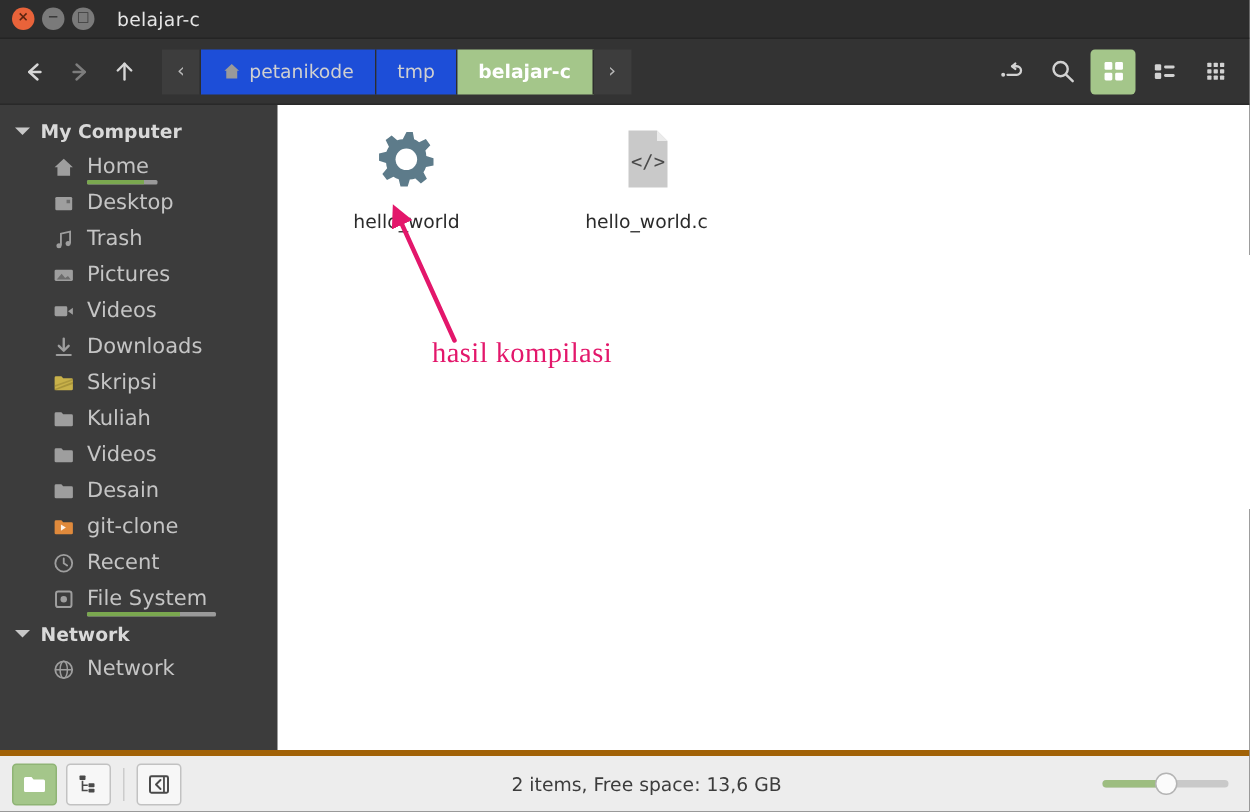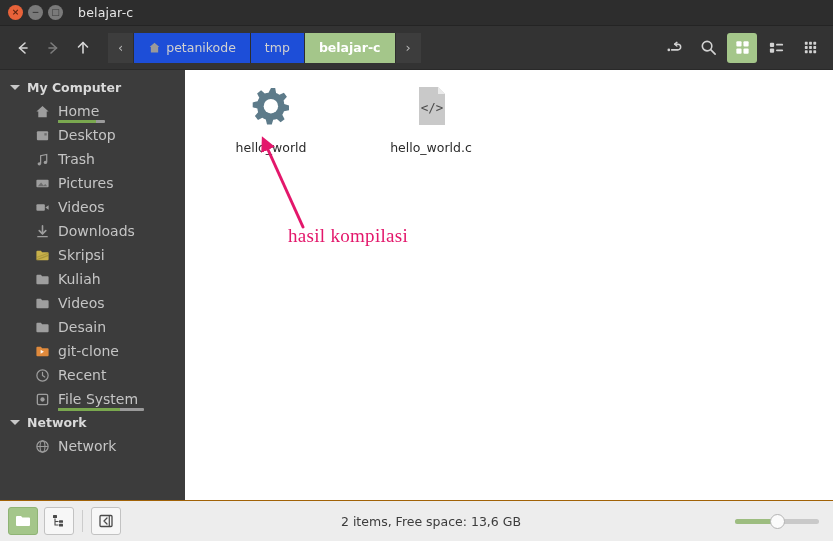--- a/index.html
+++ b/index.html
@@ -88,21 +88,21 @@
   .fileitem .flabel { margin-top: 6px; font-size: 12.5px; color: #2b2b2b; }
 
   .annotation {
     position: absolute; color: #e3176b; font-size: 19px; letter-spacing: .3px;
   }
 
   
   .status {
     height: 41px; flex: 0 0 41px; background: #ededed;
     display: flex; align-items: center; padding: 0 8px; gap: 0;
-    border-top: 1px solid #a16207;
+    border-top: 4px solid #a16207;
   }
   .sbtn {
     width: 30px; height: 28px; border: 1px solid #c2c2c2; border-radius: 3px;
     background: #f7f7f7; display: flex; align-items: center; justify-content: center;
     color: #4a4a4a; margin-right: 6px;
   }
   .sbtn.active { background: #a4c68a; border-color: #8fb475; color: #ffffff; }
   .divider { width: 1px; height: 22px; background: #cccccc; margin: 0 8px 0 2px; }
   .statustext { flex: 1; text-align: center; font-size: 12.5px; color: #3c3c3c; }
   .slider { width: 84px; height: 28px; display: flex; align-items: center; position: relative; margin-right: 6px; }

